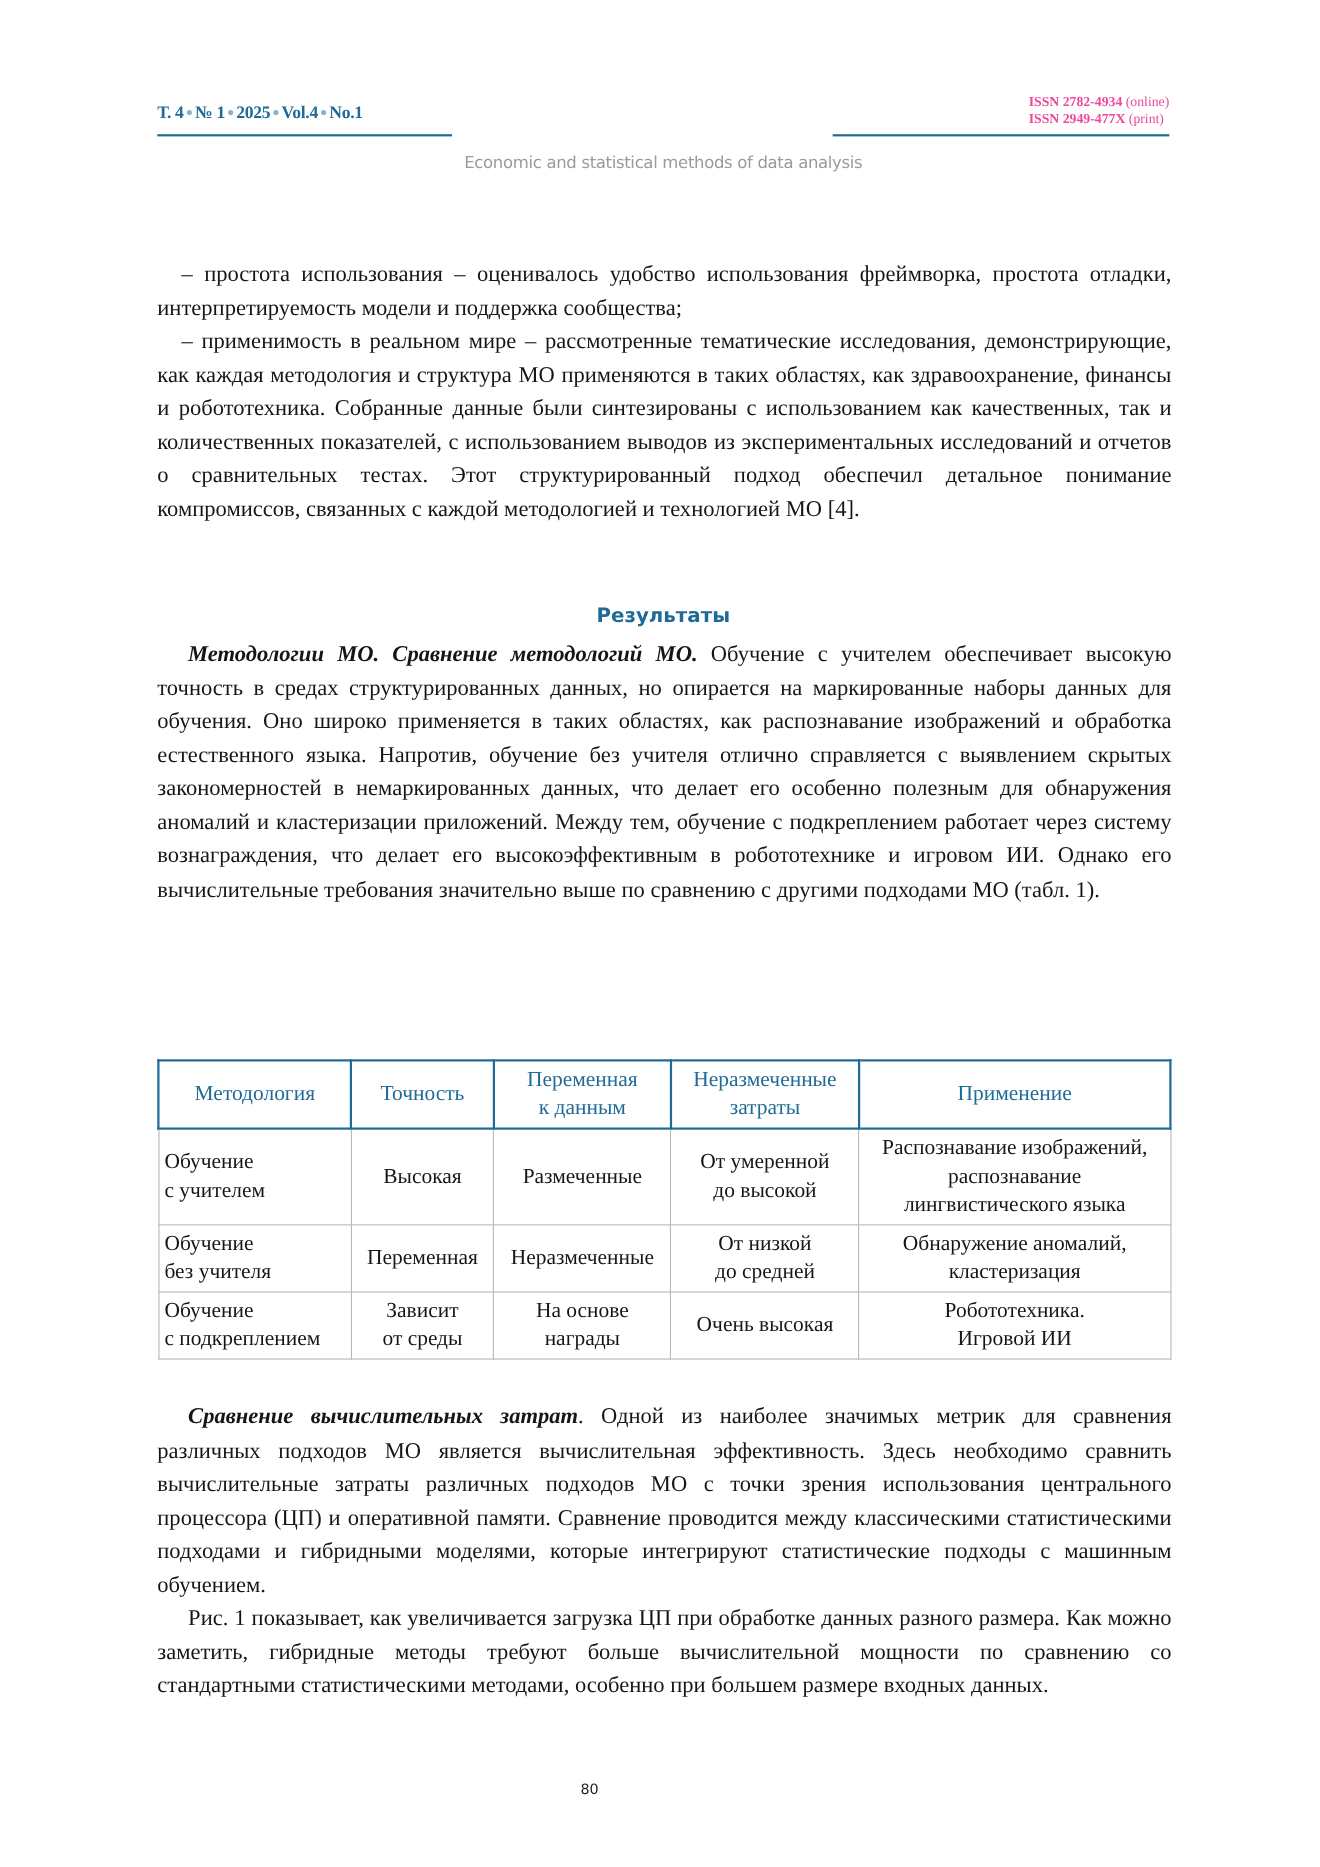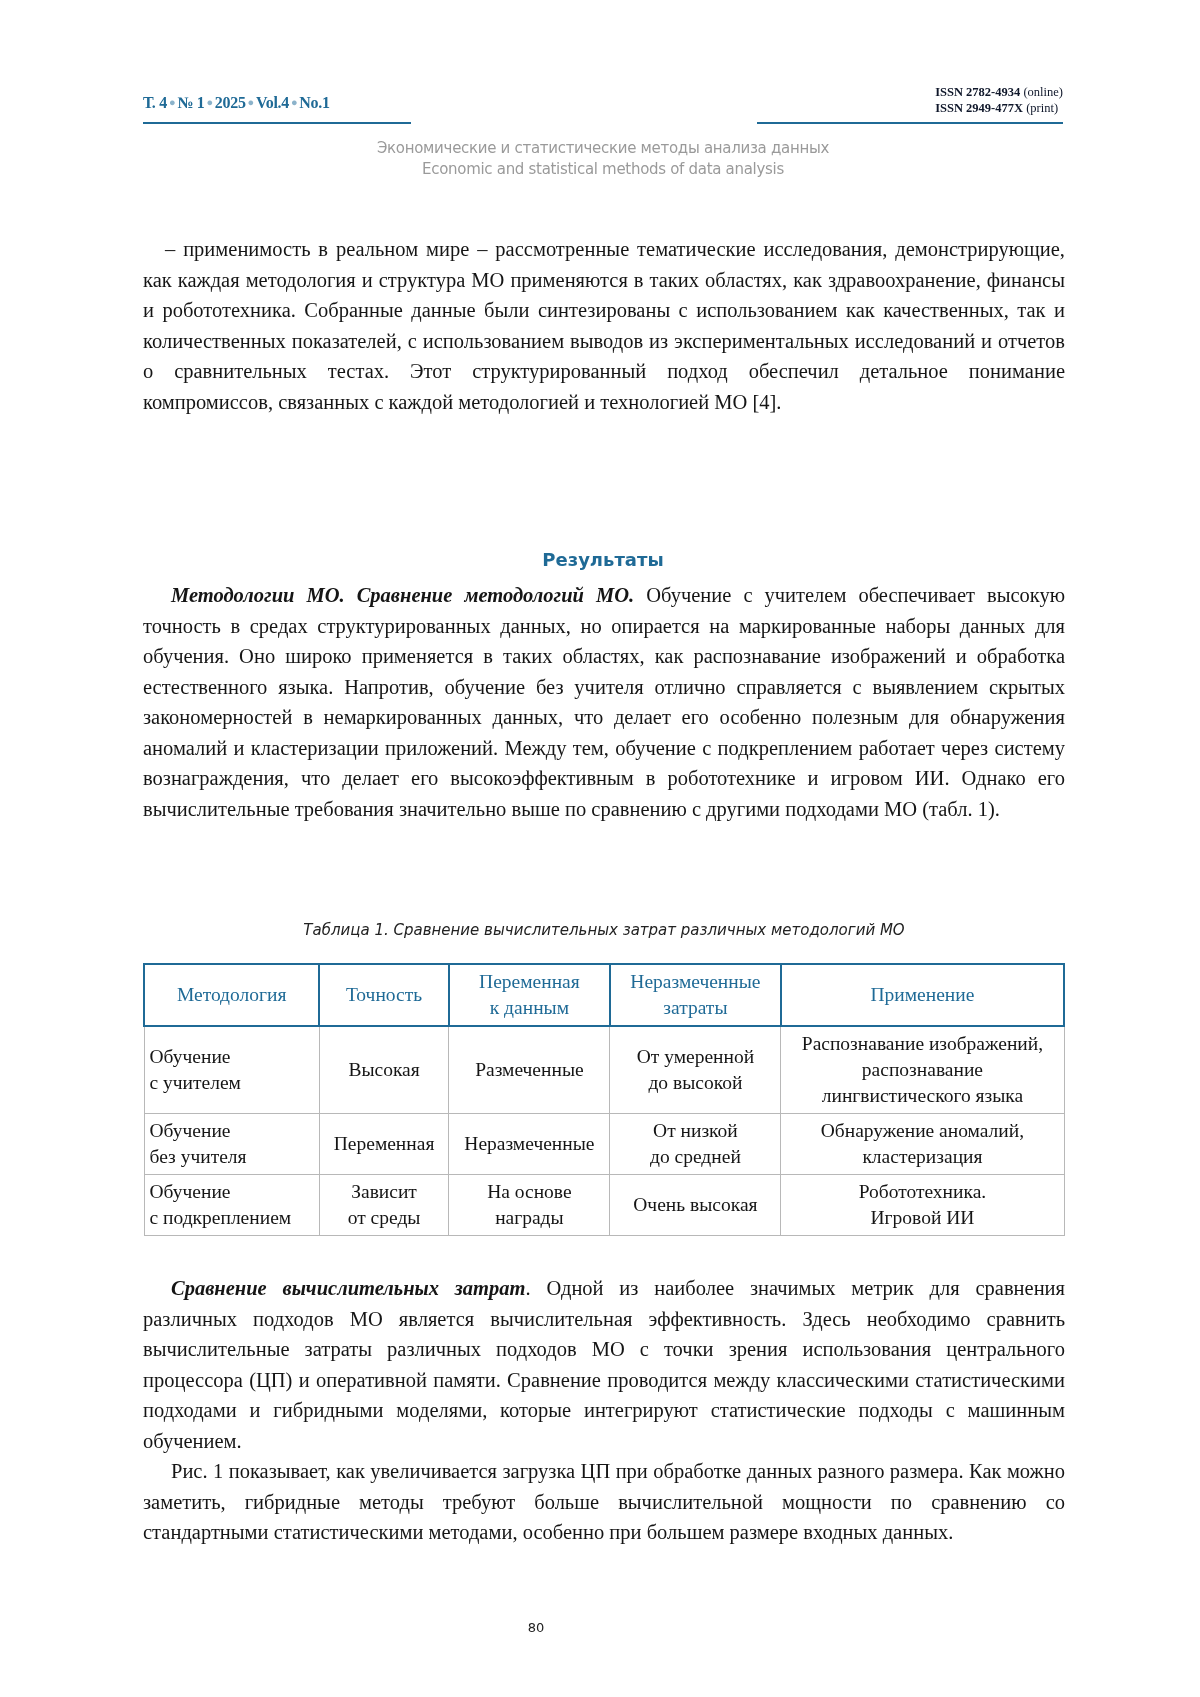--- a/index.html
+++ b/index.html
@@ -5,21 +5,21 @@
   html, body { margin: 0; padding: 0; background: #ffffff; }
   body { width: 1200px; height: 1697px; position: relative; font-family: "Liberation Serif", serif; color: #1a1a1a; }
   .page { position: absolute; left: 0; top: 0; width: 1200px; height: 1697px; }
 
   .running-head { position: absolute; left: 143px; top: 78px; width: 920px; height: 48px; }
   .issue { position: absolute; left: 0; top: 16px; font-family: "Liberation Serif", serif; font-weight: bold; font-size: 16px; color: #1f6a96; letter-spacing: -0.3px; }
   .issue .dot { color: #8cb3cb; padding: 0 2px; font-size: 11px; vertical-align: 2px; }
   .journal { position: absolute; left: 276px; top: 2px; width: 390px; text-align: center; color: #1f6a96; font-family: "DejaVu Sans", sans-serif; }
   .journal .ru { font-size: 19px; font-weight: normal; letter-spacing: -0.6px; line-height: 22px; }
   .journal .en { font-size: 19px; line-height: 22px; letter-spacing: -0.4px; }
-  .issn { position: absolute; right: 0; top: 6px; text-align: left; font-family: "Liberation Serif", serif; font-size: 12.5px; color: #0f172a; line-height: 16px; }
+  .issn { position: absolute; right: 0; top: 6px; text-align: left; font-family: "Liberation Serif", serif; font-size: 12.5px; color: #ec4899; line-height: 16px; }
   .issn b { font-weight: bold; }
   .rule-left { position: absolute; left: 0; top: 44px; width: 268px; height: 2px; background: #1f6a96; }
   .rule-right { position: absolute; left: 614px; top: 44px; width: 306px; height: 2px; background: #1f6a96; }
 
   .section-head { position: absolute; left: 143px; top: 138px; width: 920px; text-align: center; font-family: "DejaVu Sans", sans-serif; font-size: 15px; color: #9a9a9a; line-height: 21px; letter-spacing: -0.3px; }
 
   .body-text { position: absolute; left: 143px; width: 922px; font-family: "Liberation Serif", serif; font-size: 20.5px; line-height: 30.5px; text-align: justify; color: #151515; }
   .body-text p { margin: 0; text-indent: 22px; }
   .p1 { top: 234px; }
   .results-title { position: absolute; left: 143px; top: 549px; width: 920px; text-align: center; font-family: "DejaVu Sans", sans-serif; font-weight: bold; font-size: 18px; color: #1f6a96; }
@@ -52,35 +52,34 @@
     </div>
     <div class="issn">
       <div><b>ISSN 2782-4934</b> <span>(online)</span></div>
       <div><b>ISSN 2949-477X</b> <span>(print)</span></div>
     </div>
     <div class="rule-left"></div>
     <div class="rule-right"></div>
   </div>
 
   <div class="section-head">
-    <div>Экономические и статистические методы анализа данных</div>
     <div>Economic and statistical methods of data analysis</div>
   </div>
 
   <div class="body-text p1">
+    <p>– простота использования – оценивалось удобство использования фреймворка, простота отладки, интерпретируемость модели и поддержка сообщества;</p>
     <p>– применимость в реальном мире – рассмотренные тематические исследования, демонстрирующие, как каждая методология и структура МО применяются в таких областях, как здравоохранение, финансы и робототехника. Собранные данные были синтезированы с использованием как качественных, так и количественных показателей, с использованием выводов из экспериментальных исследований и отчетов о сравнительных тестах. Этот структурированный подход обеспечил детальное понимание компромиссов, связанных с каждой методологией и технологией МО [4].</p>
   </div>
 
   <div class="results-title">Результаты</div>
 
   <div class="body-text p2">
     <p><span class="lead">Методологии МО. Сравнение методологий МО.</span><span> Обучение с учителем обеспечивает высокую точность в средах структурированных данных, но опирается на маркированные наборы данных для обучения. Оно широко применяется в таких областях, как распознавание изображений и обработка естественного языка. Напротив, обучение без учителя отлично справляется с выявлением скрытых закономерностей в немаркированных данных, что делает его особенно полезным для обнаружения аномалий и кластеризации приложений. Между тем, обучение с подкреплением работает через систему вознаграждения, что делает его высокоэффективным в робототехнике и игровом ИИ. Однако его вычислительные требования значительно выше по сравнению с другими подходами МО (табл. 1).</span></p>
   </div>
 
-  <div class="caption">Таблица 1. Сравнение вычислительных затрат различных методологий МО</div>
 
   <table class="tbl">
     <colgroup>
       <col style="width:161px">
         <col style="width:119px">
         <col style="width:148px">
         <col style="width:157px">
         <col style="width:260px">
     </colgroup>
     <thead>

